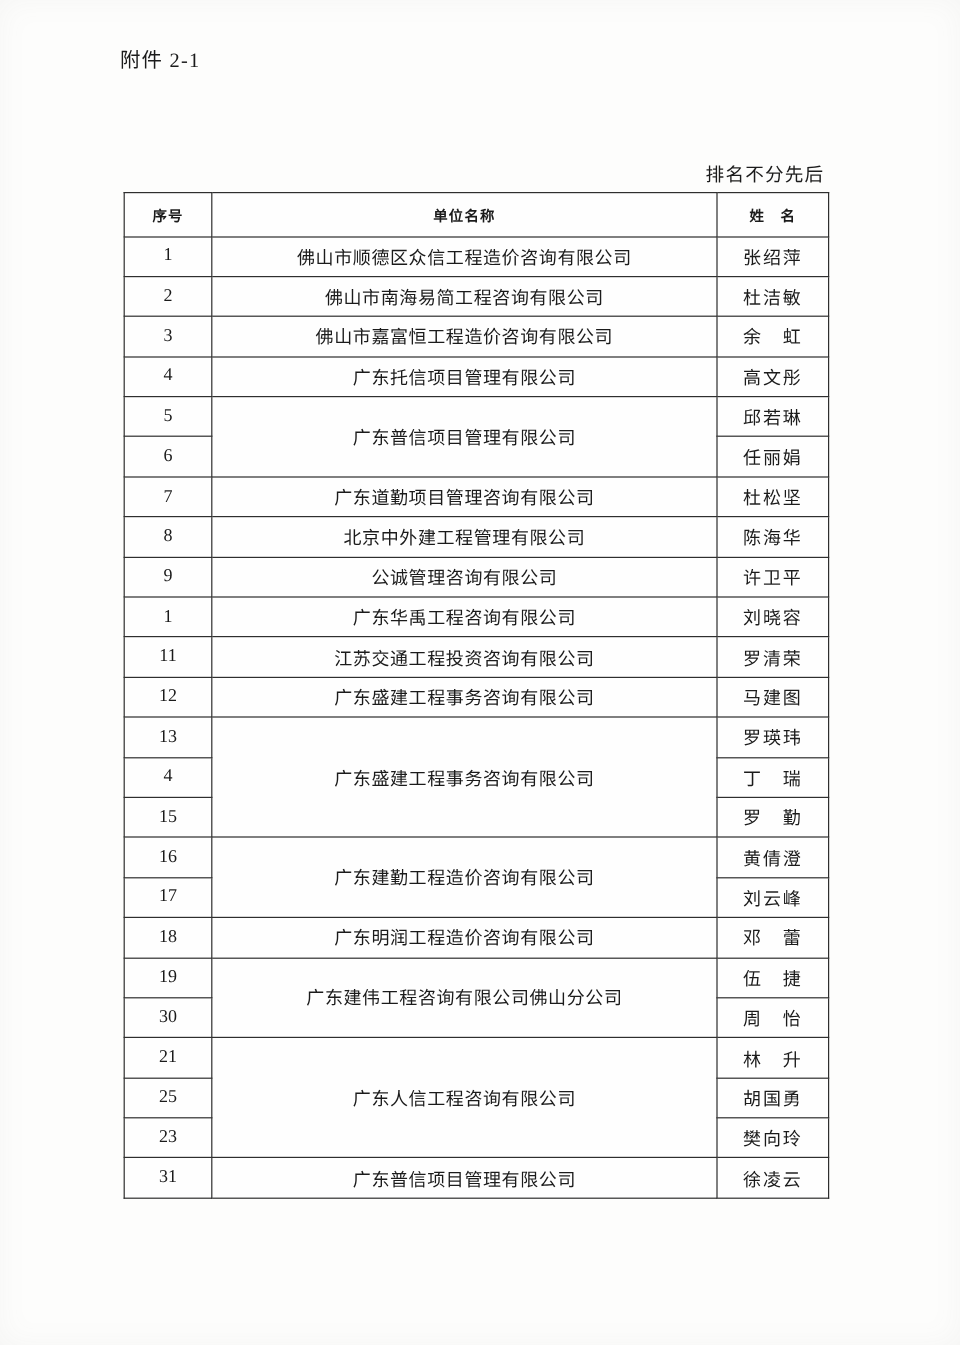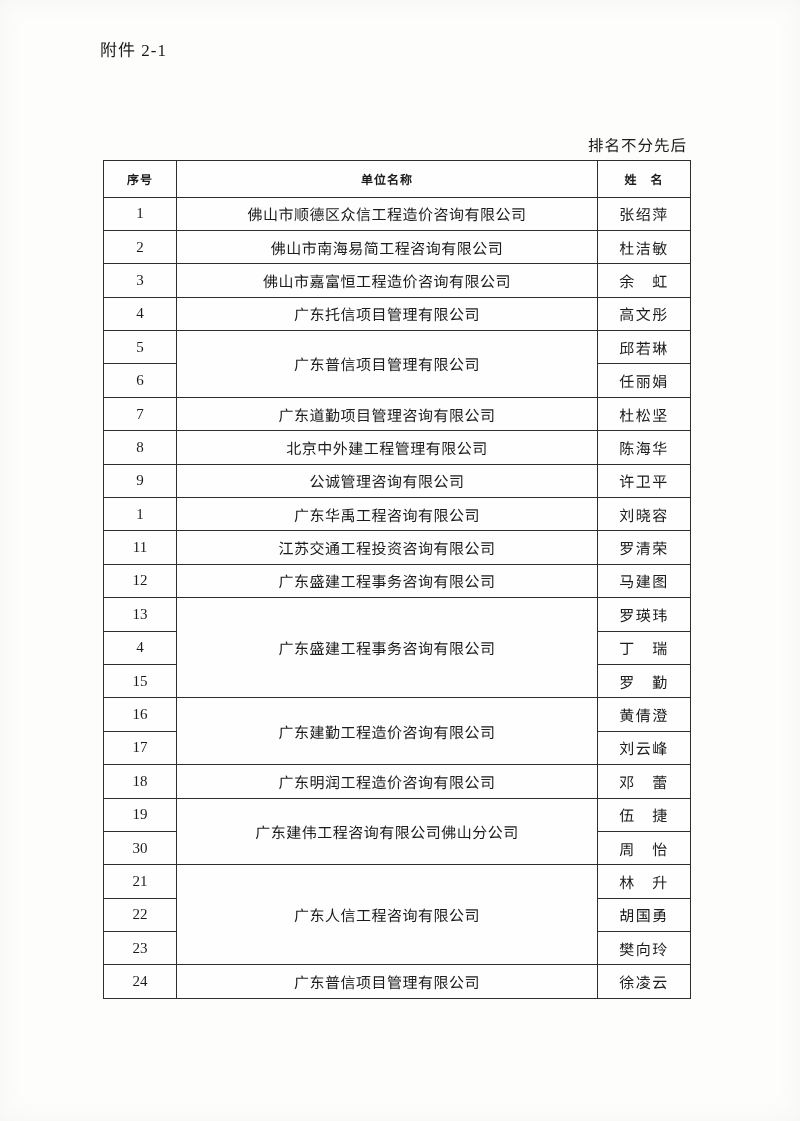--- a/index.html
+++ b/index.html
@@ -193,27 +193,27 @@
         <tr>
           <td class="col-no">30</td>
           <td class="col-name">周　怡</td>
         </tr>
         <tr>
           <td class="col-no">21</td>
           <td class="col-company" rowspan="3">广东人信工程咨询有限公司</td>
           <td class="col-name">林　升</td>
         </tr>
         <tr>
-          <td class="col-no">22</td>
+          <td class="col-no">25</td>
           <td class="col-name">胡国勇</td>
         </tr>
         <tr>
           <td class="col-no">23</td>
           <td class="col-name">樊向玲</td>
         </tr>
         <tr>
-          <td class="col-no">24</td>
+          <td class="col-no">31</td>
           <td class="col-company">广东普信项目管理有限公司</td>
           <td class="col-name">徐凌云</td>
         </tr>
       </tbody>
   </table>
 </div>
 
 </body></html>

